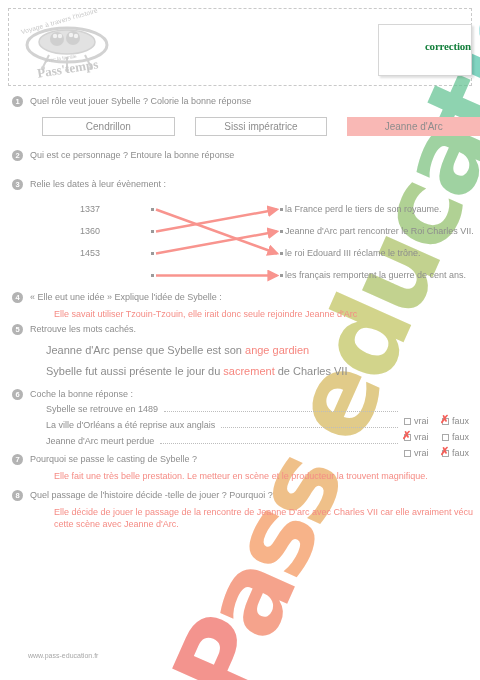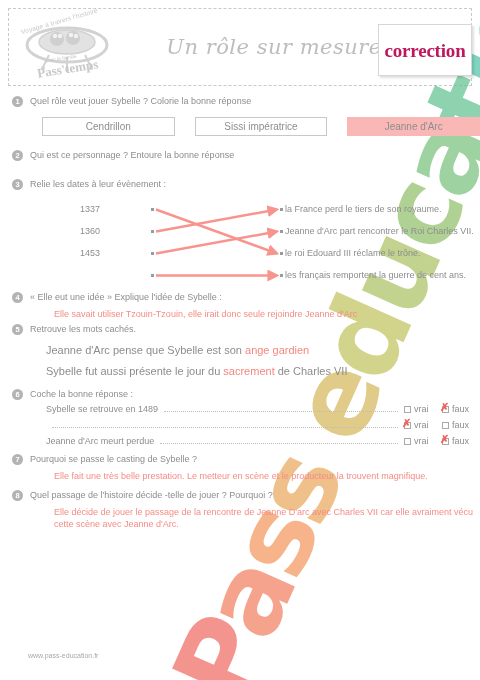--- a/index.html
+++ b/index.html
@@ -94,25 +94,25 @@
     background: #ffffff;
     border: 1px solid #d6d6d6;
     box-shadow: 2px 2px 2px rgba(0,0,0,.13);
     z-index: 6;
   }
   .stamp-label {
     position: absolute;
     left: 0;
     top: 15px;
     width: 92px;
-    text-align: center;
+    text-align: right;
     font-family: "Liberation Serif", serif;
     font-weight: bold;
-    font-size: 19px;
-    color: #be185d;
+    font-size: 11px;
+    color: #15803d;
     letter-spacing: -.2px;
   }
 
   
   .watermark {
     position: absolute;
     left: 0;
     top: 0;
     width: 480px;
     height: 680px;
@@ -264,20 +264,21 @@
     border-bottom: 1px dotted #bdbdbd;
     margin: 0 6px 3px 6px;
     height: 7px;
   }
   .tf-choice {
     position: relative;
     width: 38px;
     display: flex;
     align-items: center;
     gap: 3px;
+    margin-top: 12px;
   }
   .box {
     position: relative;
     width: 7px;
     height: 7px;
     border: 1px solid #a9a9a9;
     box-sizing: border-box;
     display: inline-block;
   }
   .box .x {
@@ -322,21 +323,20 @@
         <path d="M52 46 L52 58" stroke="#d2d2d2" stroke-width="2" fill="none"></path>
         <path d="M70 44 L76 56" stroke="#d2d2d2" stroke-width="2" fill="none"></path>
         <circle cx="28" cy="57" r="2" fill="#d2d2d2"></circle>
         <circle cx="52" cy="59" r="2" fill="#d2d2d2"></circle>
         <circle cx="76" cy="57" r="2" fill="#d2d2d2"></circle>
       </svg>
       <div class="logo-top-text">Voyage à travers l'histoire</div>
       <div class="logo-mid-text">avec la famille</div>
       <div class="logo-bottom-text">Pass'temps</div>
     </div>
-    <div class="doc-title">Un rôle sur mesure</div>
   </div>
 </div>
 
 <div class="stamp">
   <div class="stamp-label">correction</div>
 </div>
 
 <div class="content" id="body-root">
     <div class="q" style="margin-bottom: 14px;">
       <div class="qnum">1</div>
@@ -409,20 +409,21 @@
           <span>vrai</span>
         </span>
         <span class="tf-choice">
           <span class="box">
             <span class="x">✗</span>
           </span>
           <span>faux</span>
         </span>
       </div>
       <div class="tf-row">
+        <span class="tf-stmt">La ville d'Orléans a été reprise aux anglais</span>
         <span class="tf-dots"></span>
         <span class="tf-choice">
           <span class="box">
             <span class="x">✗</span>
           </span>
           <span>vrai</span>
         </span>
         <span class="tf-choice">
           <span class="box"></span>
           <span>faux</span>

